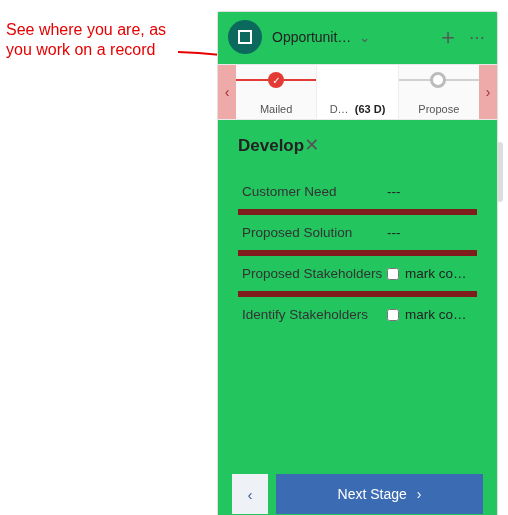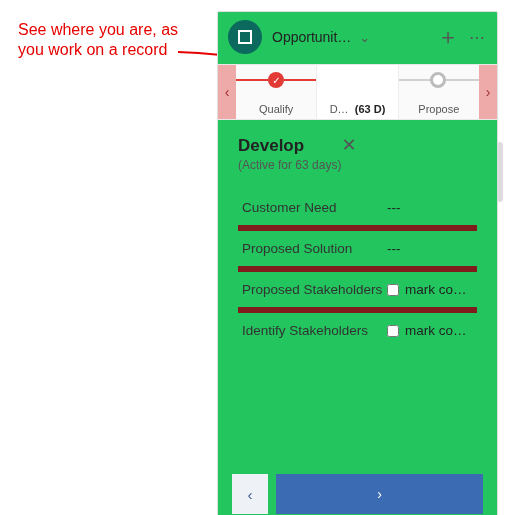--- a/index.html
+++ b/index.html
@@ -7,21 +7,21 @@
     margin: 0;
     width: 508px;
     height: 515px;
     font-family: "Segoe UI", Arial, sans-serif;
     background: #fff;
     position: relative;
     overflow: hidden;
   }
   .annotation {
     position: absolute;
-    left: 18px;
+    left: 6px;
     top: 20px;
     color: #e60000;
     font-size: 16px;
     line-height: 1.25;
     width: 200px;
     white-space: pre-line;
   }
   svg.arrow {
     position: absolute;
     left: 0; top: 0;
@@ -305,39 +305,38 @@
     <div class="navbtn">‹</div>
     <div class="stages">
       <div class="track">
         <div class="done" style="width:50%"></div>
       </div>
       <div class="node complete" style="left:16.6%">✓</div>
       <div class="node current" style="left:50%"></div>
       <div class="node future" style="left:83.3%"></div>
 
       <div class="stage">
-        <span class="lbl">Qualify</span>
+        <span class="lbl">Mailed</span>
       </div>
       <div class="stage active">
         <span class="lbl">
           <span>D…</span>&nbsp;&nbsp;<span class="days">(63 D)</span>
         </span>
       </div>
       <div class="stage">
         <span class="lbl">Propose</span>
       </div>
     </div>
     <div class="navbtn">›</div>
   </div>
 
   <div class="card">
     <div class="card-hd">
       <div>
         <h2>Develop</h2>
-        <div class="sub">(Active for 63 days)</div>
       </div>
       <div class="close-x">✕</div>
     </div>
 
     <div class="fields">
       <div class="field">
         <div class="flabel">Customer Need</div>
         <div class="fval">---</div>
       </div>
       <div class="field">
@@ -357,18 +356,19 @@
           <input type="checkbox" class="chk" style="">
           <span>mark co…</span>
         </div>
       </div>
     </div>
   </div>
 
   <div class="footer">
     <div class="backbtn">‹</div>
     <div class="nextbtn">
+      <span>Next Stage</span>
       <span class="arr">›</span>
     </div>
   </div>
 
   <div class="vscroll"></div>
 </div>
 
 </body></html>

